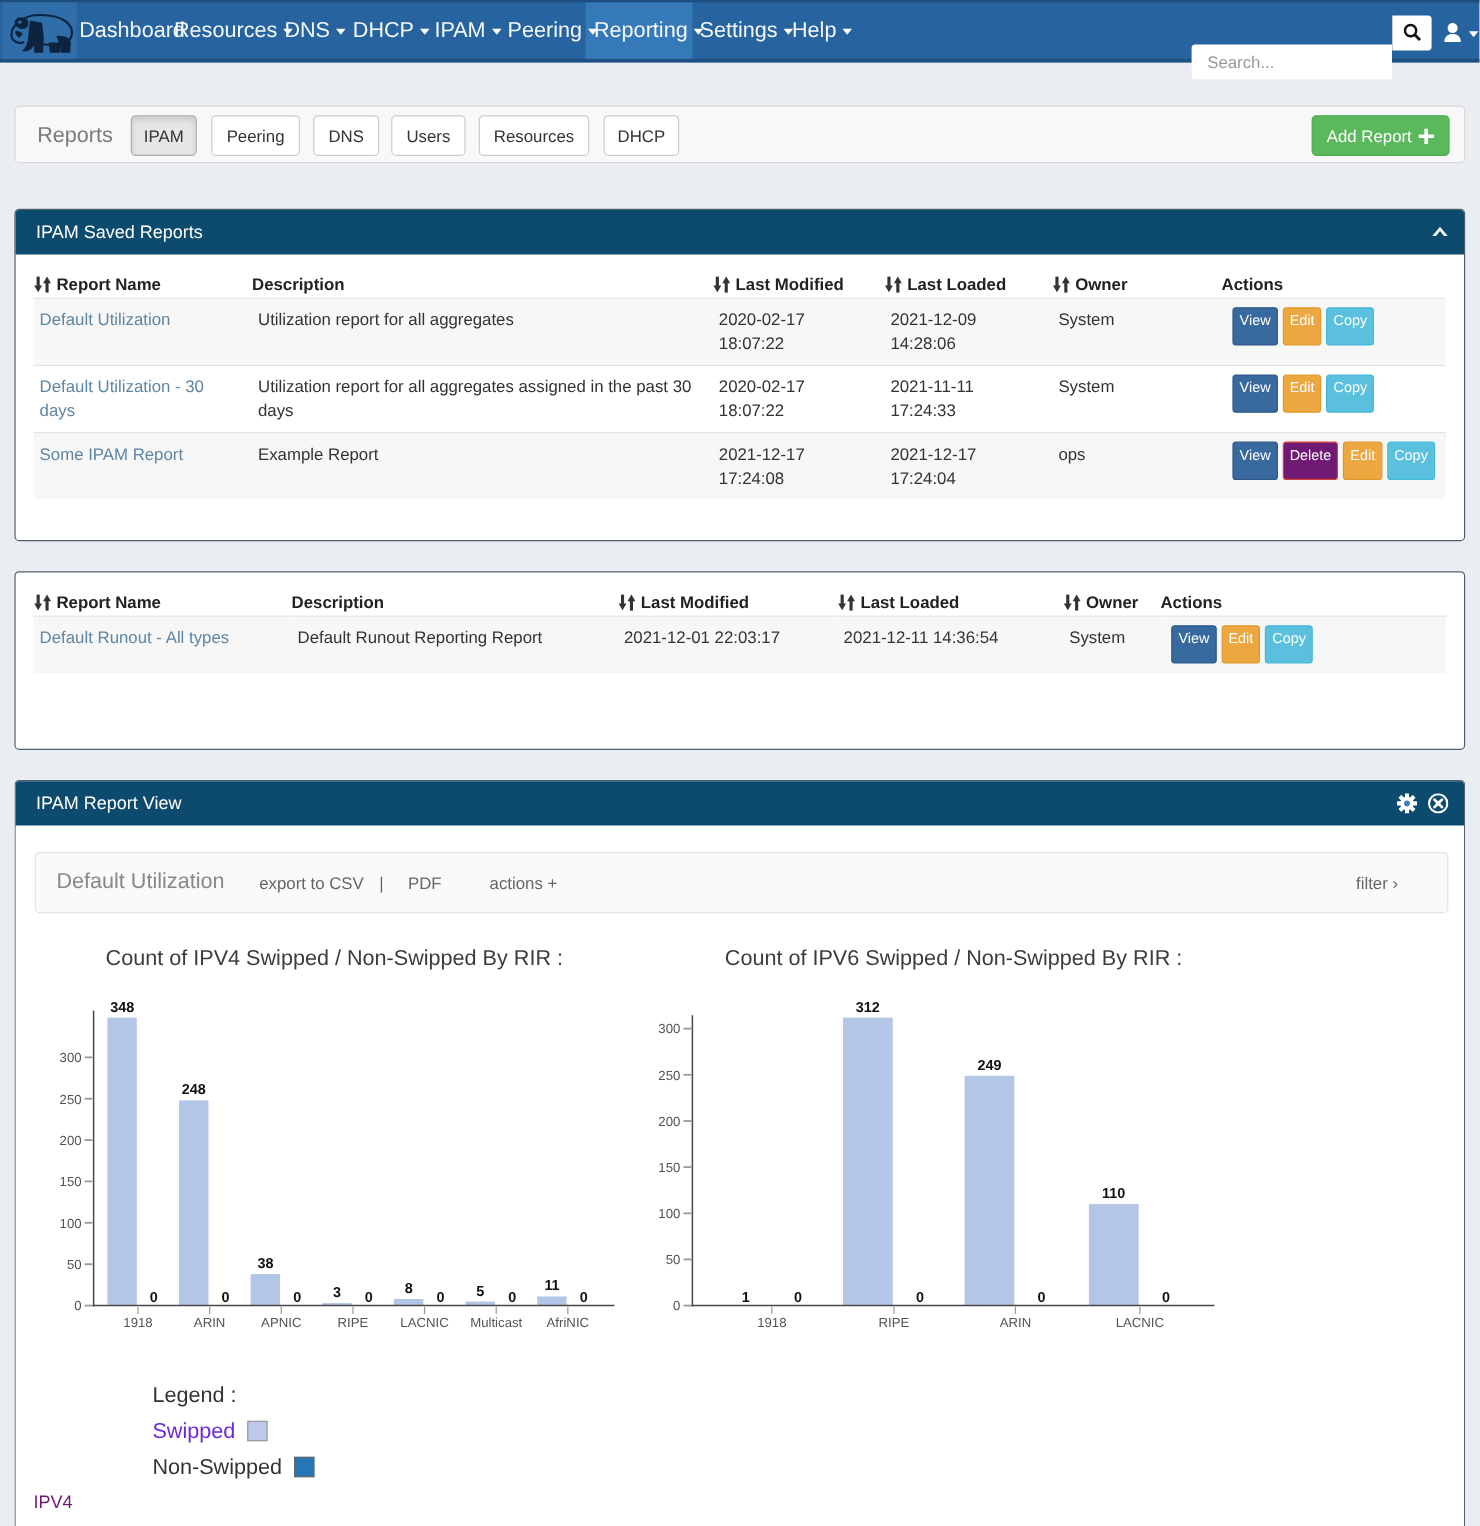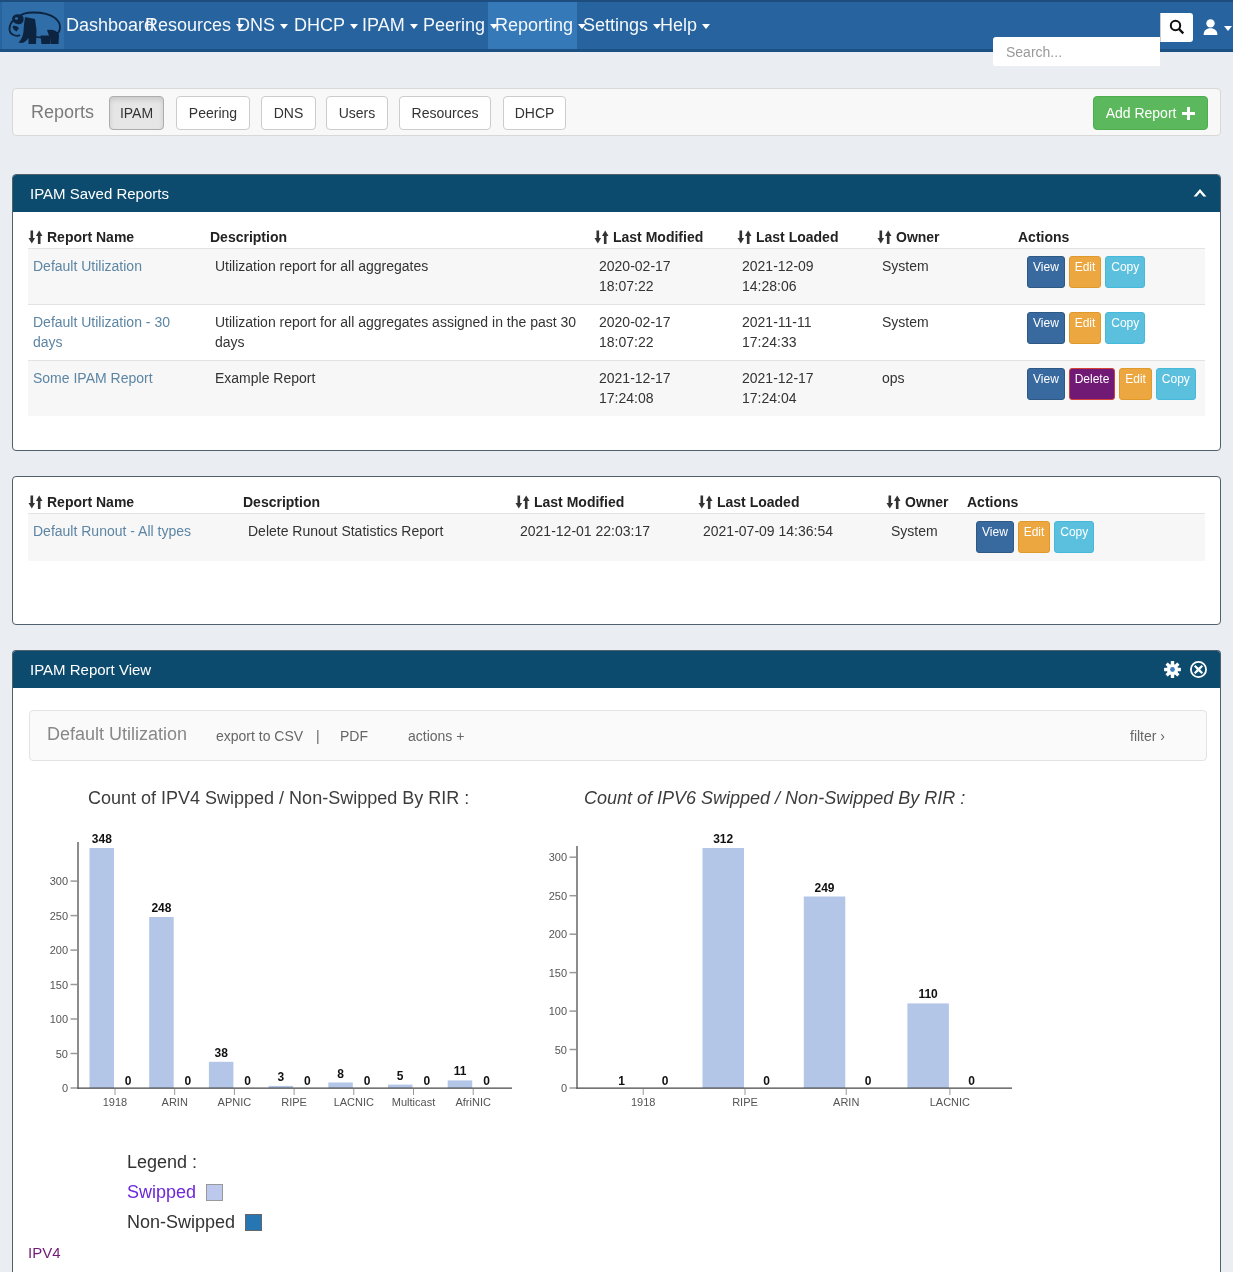--- a/index.html
+++ b/index.html
@@ -225,23 +225,23 @@
                 <path d="M0.5,8 L7.1,8 L3.8,13.6 Z" fill="#333"></path>
                 <path d="M7.9,6 L14.5,6 L11.2,0.4 Z" fill="#333"></path>
                 <rect x="9.9" y="5.8" width="2.6" height="8.2" fill="#333"></rect>
               </svg>Owner</th>
           <th>Actions</th>
         </tr>
       </thead>
       <tbody>
         <tr class="stripe">
           <td><a class="tlink">Default Runout - All types</a></td>
-          <td>Delete Runout Statistics Report</td>
+          <td>Default Runout Reporting Report</td>
           <td>2021-12-01 22:03:17</td>
-          <td>2021-07-09 14:36:54</td>
+          <td>2021-12-11 14:36:54</td>
           <td>System</td>
           <td class="act"><span class="btn btn-view">View</span> <span class="btn btn-edit">Edit</span> <span class="btn btn-copy">Copy</span></td>
         </tr>
       </tbody>
     </table>
   </div>
 </div>
 
 <div class="panel" style="top:650px;height:640px;border-radius:4px 4px 0 0;border-bottom:none;">
   <div class="panel-hd">IPAM Report View
@@ -273,21 +273,21 @@
       <span style="position:absolute;left:17px;top:13px;font-size:18px;color:#888;">Default Utilization</span>
       <span style="position:absolute;left:186px;top:17px;font-size:14px;color:#666;">export to CSV</span>
       <span style="position:absolute;left:286px;top:17px;font-size:14px;color:#666;">|</span>
       <span style="position:absolute;left:310px;top:17px;font-size:14px;color:#666;">PDF</span>
       <span style="position:absolute;left:378px;top:17px;font-size:14px;color:#666;">actions +</span>
       <span style="position:absolute;left:1100px;top:17px;font-size:14px;color:#666;">filter ›</span>
     </div>
   </div>
 </div>
 <div class="chart-title" style="left:88px;top:788px;">Count of IPV4 Swipped / Non-Swipped By RIR :</div>
-<div class="chart-title" style="left:584px;top:788px;font-style:italic;">Count of IPV6 Swipped / Non-Swipped By RIR :</div>
+<div class="chart-title" style="left:604px;top:788px;">Count of IPV6 Swipped / Non-Swipped By RIR :</div>
 <svg style="position:absolute;left:0;top:770px;" width="1233" height="345" viewBox="0 0 1233 345">
 <rect x="89.5" y="78.0" width="24.5" height="240.0" fill="#b4c6e7"></rect>
 <text x="101.8" y="73.0" font-size="12" font-weight="bold" fill="#111" text-anchor="middle">348</text>
 <text x="128.2" y="315" font-size="12" font-weight="bold" fill="#111" text-anchor="middle">0</text>
 <text x="115.0" y="336" font-size="11" fill="#545454" text-anchor="middle">1918</text>
 <line x1="115.0" y1="319" x2="115.0" y2="325" stroke="#9a9a9a" stroke-width="1"></line>
 <rect x="149.2" y="147.0" width="24.5" height="171.0" fill="#b4c6e7"></rect>
 <text x="161.4" y="142.0" font-size="12" font-weight="bold" fill="#111" text-anchor="middle">248</text>
 <text x="187.9" y="315" font-size="12" font-weight="bold" fill="#111" text-anchor="middle">0</text>
 <text x="174.7" y="336" font-size="11" fill="#545454" text-anchor="middle">ARIN</text>

